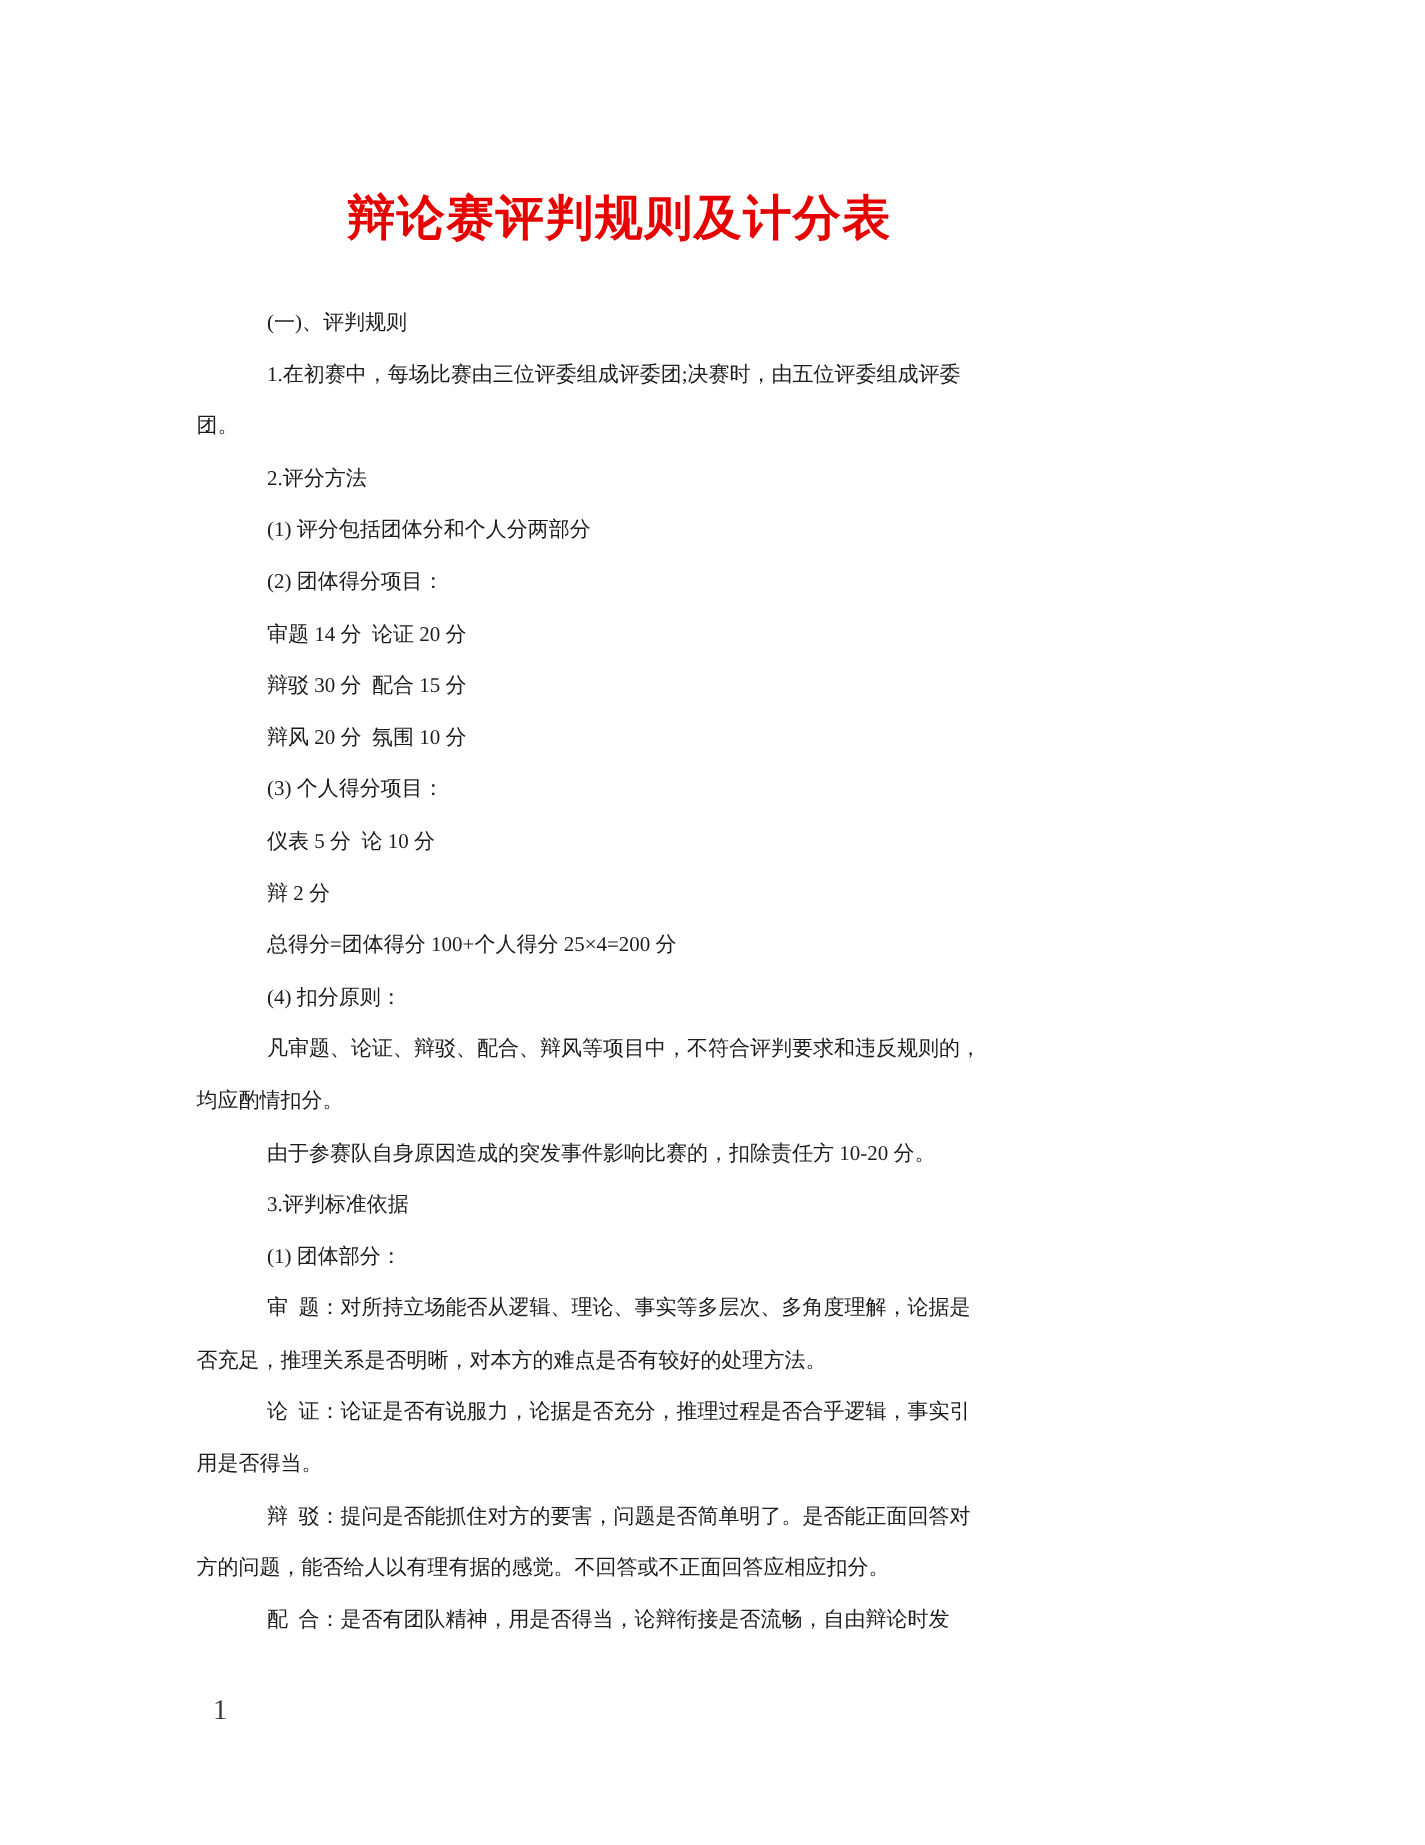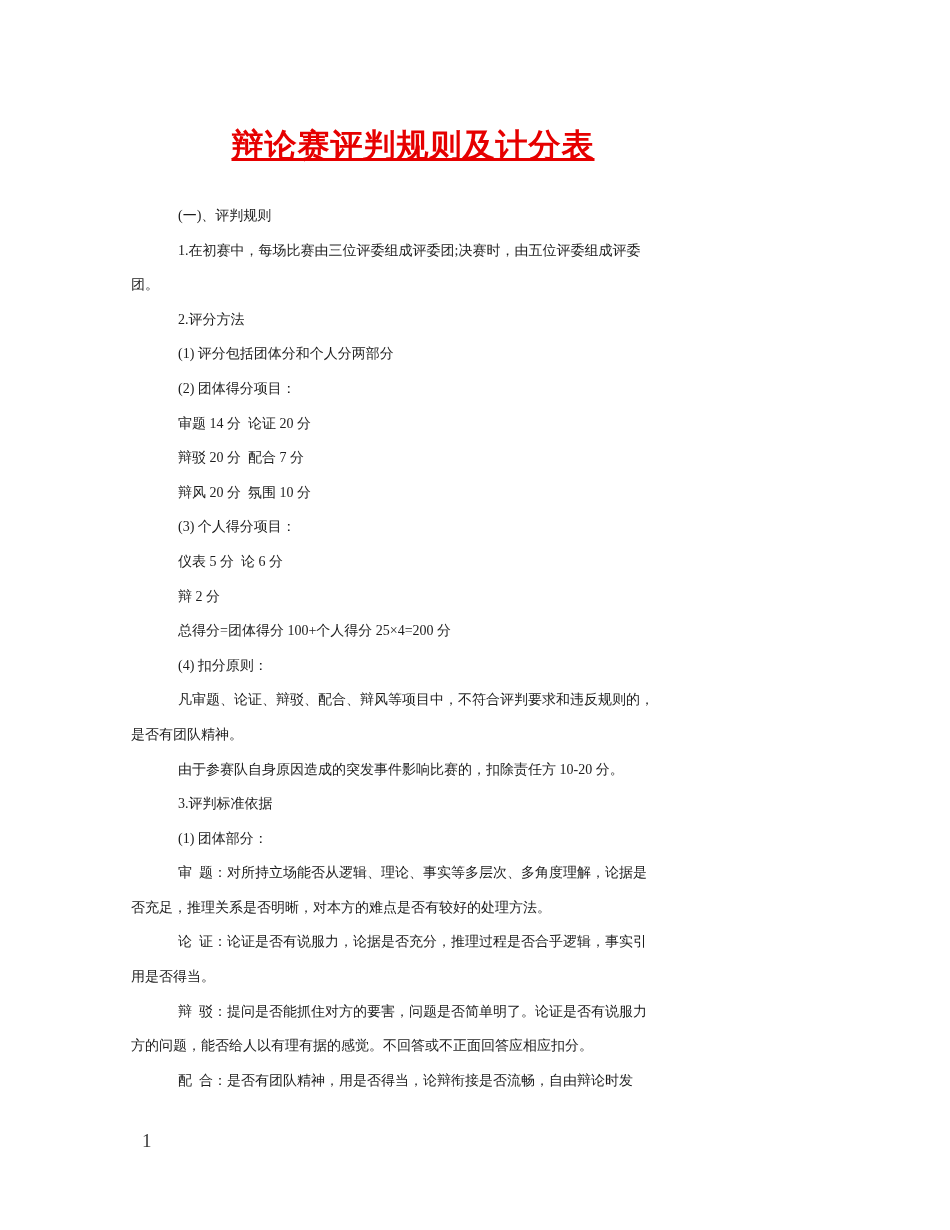--- a/index.html
+++ b/index.html
@@ -24,21 +24,20 @@
     top: 120px;
     left: 0;
     width: 826px;
     text-align: center;
     font-size: 32px;
     line-height: 50px;
     font-weight: 700;
     color: #e60000;
     letter-spacing: 1px;
     margin: 0;
-    text-decoration: underline;
   }
   .doc-body {
     position: absolute;
     top: 199px;
     left: 131px;
     width: 715px;
     font-size: 14px;
     color: #1c1c1c;
   }
   .line {
@@ -67,36 +66,36 @@
   <h1 class="doc-title" style="color: rgb(230, 0, 0);">辩论赛评判规则及计分表</h1>
 
   <div class="doc-body" style="color: rgb(28, 28, 28);">
     <div class="line">(一)、评判规则</div>
     <div class="line">1.在初赛中，每场比赛由三位评委组成评委团;决赛时，由五位评委组成评委</div>
     <div class="line flush">团。</div>
     <div class="line">2.评分方法</div>
     <div class="line">(1) 评分包括团体分和个人分两部分</div>
     <div class="line">(2) 团体得分项目：</div>
     <div class="line">审题 14 分  论证 20 分</div>
-    <div class="line">辩驳 20 分  配合 7 分</div>
+    <div class="line">辩驳 30 分  配合 15 分</div>
     <div class="line">辩风 20 分  氛围 10 分</div>
     <div class="line">(3) 个人得分项目：</div>
-    <div class="line">仪表 5 分  论 6 分</div>
+    <div class="line">仪表 5 分  论 10 分</div>
     <div class="line">辩 2 分</div>
     <div class="line">总得分=团体得分 100+个人得分 25×4=200 分</div>
     <div class="line">(4) 扣分原则：</div>
     <div class="line">凡审题、论证、辩驳、配合、辩风等项目中，不符合评判要求和违反规则的，</div>
-    <div class="line flush">是否有团队精神。</div>
+    <div class="line flush">均应酌情扣分。</div>
     <div class="line">由于参赛队自身原因造成的突发事件影响比赛的，扣除责任方 10-20 分。</div>
     <div class="line">3.评判标准依据</div>
     <div class="line">(1) 团体部分：</div>
     <div class="line">审  题：对所持立场能否从逻辑、理论、事实等多层次、多角度理解，论据是</div>
     <div class="line flush">否充足，推理关系是否明晰，对本方的难点是否有较好的处理方法。</div>
     <div class="line">论  证：论证是否有说服力，论据是否充分，推理过程是否合乎逻辑，事实引</div>
     <div class="line flush">用是否得当。</div>
-    <div class="line">辩  驳：提问是否能抓住对方的要害，问题是否简单明了。论证是否有说服力</div>
+    <div class="line">辩  驳：提问是否能抓住对方的要害，问题是否简单明了。是否能正面回答对</div>
     <div class="line flush">方的问题，能否给人以有理有据的感觉。不回答或不正面回答应相应扣分。</div>
     <div class="line">配  合：是否有团队精神，用是否得当，论辩衔接是否流畅，自由辩论时发</div>
   </div>
 
   <div class="page-number">1</div>
 
 </div>
 
 </body></html>

